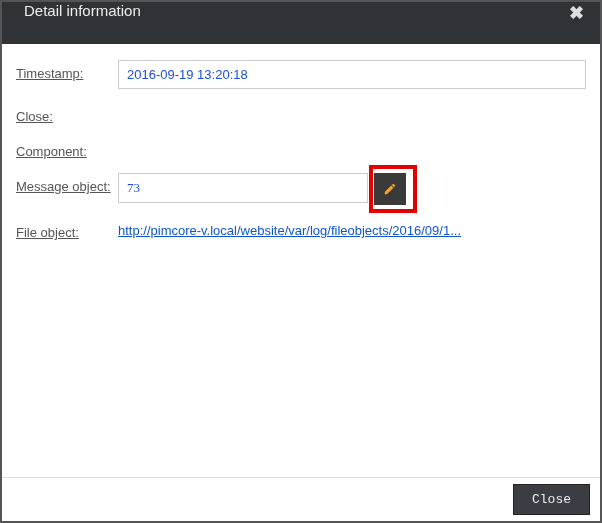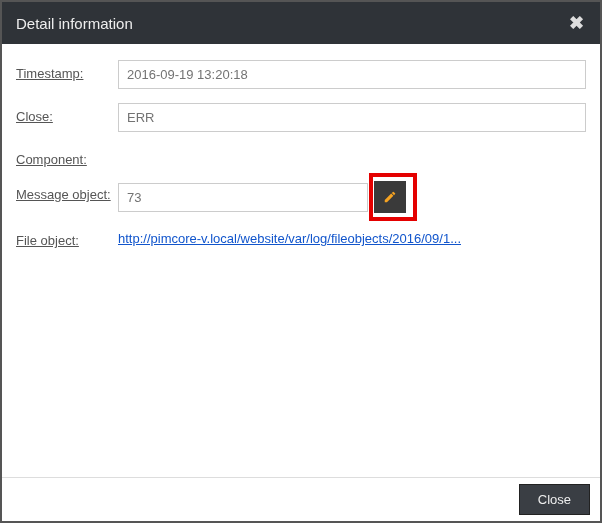--- a/index.html
+++ b/index.html
@@ -16,22 +16,21 @@
     position: relative;
     display: flex;
     flex-direction: column;
     background: #fff;
   }
   .titlebar {
     background: #2f3338;
     color: #eee;
     height: 42px;
     display: flex;
-    align-items: center;
-    padding: 0 16px 0 14px;
+    padding: 0 16px 0 22px;
     font-size: 15px;
   }
   .titlebar .title { flex: 1; }
   .titlebar .close-x {
     font-size: 18px;
     cursor: pointer;
     color: #ddd;
     font-weight: bold;
   }
   .content-wrap {
@@ -72,32 +71,33 @@
   .field {
     flex: 1;
     min-width: 0;
   }
   .textinput, .textarea {
     width: 100%;
     border: 1px solid #ccc;
     background: #fff;
     font-family: inherit;
     font-size: 13px;
-    color: #737373;
+    color: #1d4ed8;
     padding: 6px 8px;
   }
   .textarea {
     height: 190px;
     resize: none;
   }
   .rel-wrap {
     display: flex;
-    align-items: center;
+    align-items: flex-start;
     gap: 0;
     position: relative;
+    font-family: Liberation Serif, serif;
   }
   .rel-input {
     width: 250px;
     flex: none;
   }
   .edit-btn {
     width: 32px;
     height: 32px;
     background: #3a3a3a;
     display: flex;
@@ -133,20 +133,21 @@
     display: flex;
     justify-content: flex-end;
   }
   .close-btn {
     background: #3a3e44;
     color: #eee;
     border: 1px solid #222;
     padding: 7px 18px;
     font-size: 13px;
     cursor: pointer;
+    font-family: Liberation Mono, monospace;
   }
   
   ::-webkit-scrollbar { width: 16px; height: 16px; }
   ::-webkit-scrollbar-track { background: #f0f0f0; }
   ::-webkit-scrollbar-thumb { background: #c4c4c4; }
   ::-webkit-scrollbar-button { background: #e8e8e8; height:16px; width:16px; }
 </style>
 </head>
 <body>
 
@@ -164,23 +165,20 @@
         <div class="row">
           <label>Timestamp:</label>
           <div class="field">
             <input class="textinput" type="text" value="2016-09-19 13:20:18" style="">
           </div>
         </div>
 
 
         <div class="row">
           <label>Close:</label>
-          <div class="field">
-            <input class="textinput" type="text" value="ERR" style="">
-          </div>
         </div>
 
         <div class="row">
           <label>Component:</label>
         </div>
 
         <div class="row">
           <label>Message object:</label>
           <div class="field">
             <div class="rel-wrap">

